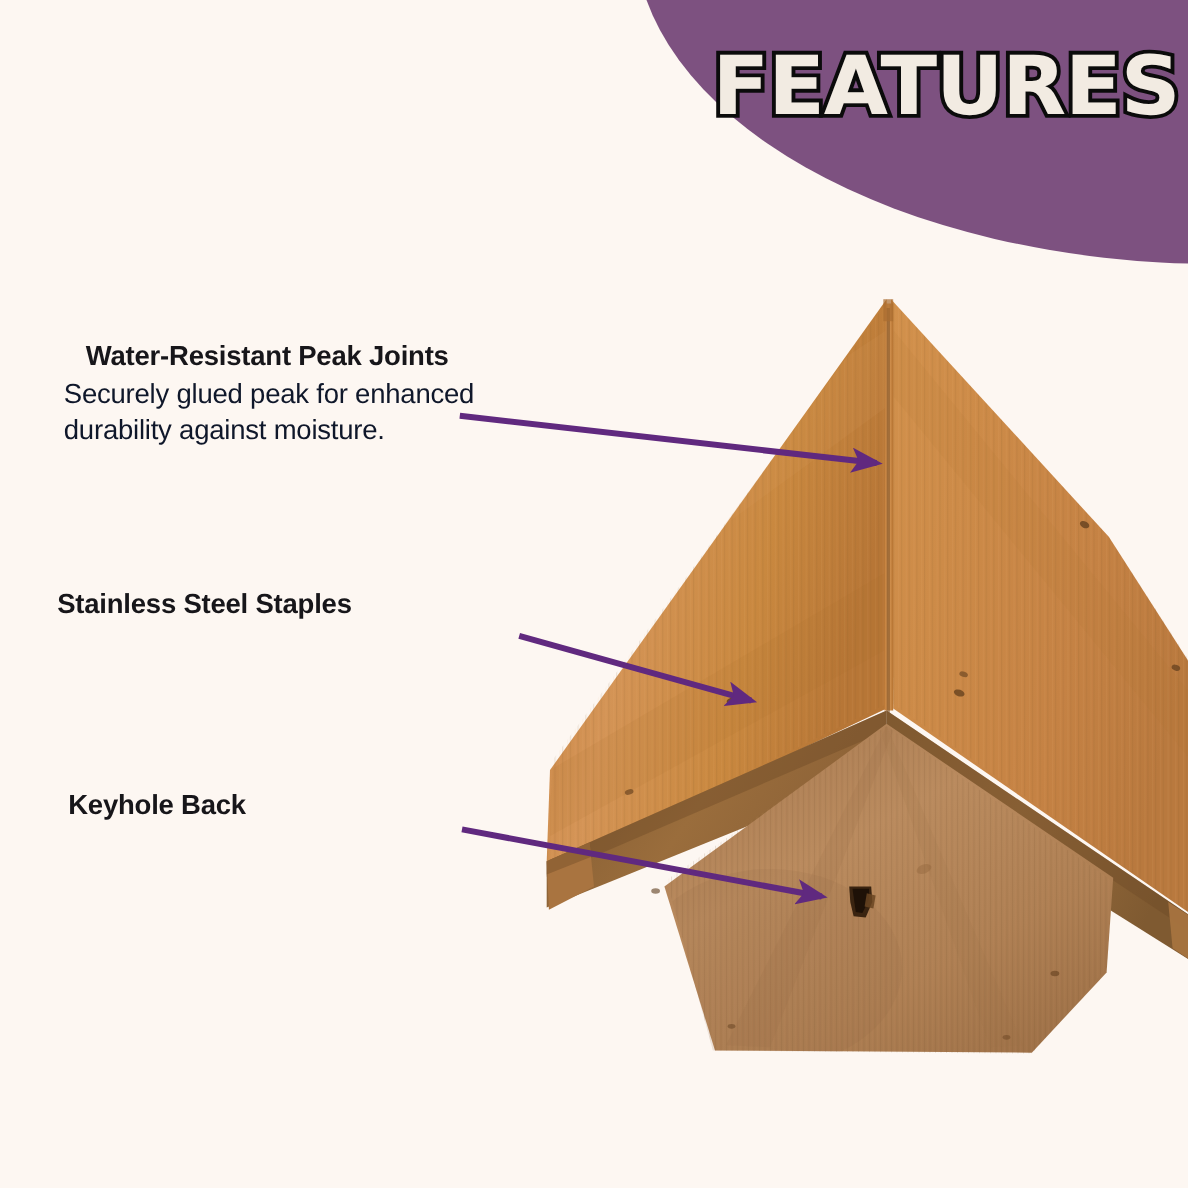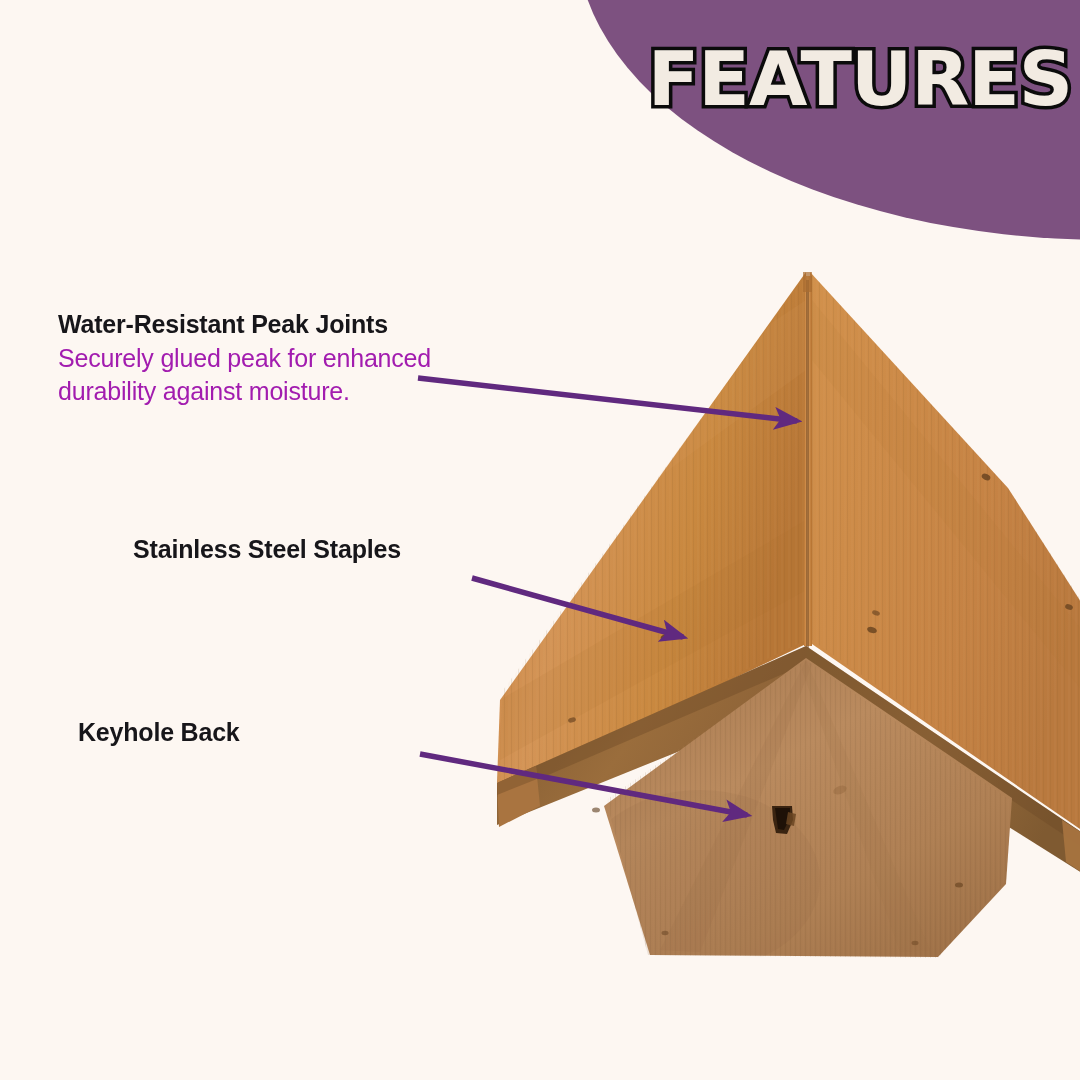--- a/index.html
+++ b/index.html
@@ -45,28 +45,28 @@
     font-size:25px;
     font-weight:700;
     color:#17161a;
     letter-spacing:-0.2px;
     line-height:1.18;
   }
   .feature p{
     margin:0;
     font-size:25px;
     font-weight:400;
-    color:#a21caf;
+    color:#0f172a;
     line-height:1.32;
     letter-spacing:-0.2px;
   }
   .f1{left:58px;top:310px;width:400px;}
-  .f2{left:52px;top:535px;width:430px;text-align:center;}
-  .f3{left:58px;top:718px;width:400px;margin-left:16px;}
-  .f1 h3{margin-left:0;}
+  .f2{left:52px;top:535px;width:430px;}
+  .f3{left:58px;top:718px;width:400px;}
+  .f1 h3{margin-left:20px;}
   .f3 h3{margin-left:4px;}
 
   
   .arrows{position:absolute;left:0;top:0;width:1080px;height:1080px;}
 </style>
 </head>
 <body>
 
 <div id="stage">
 

